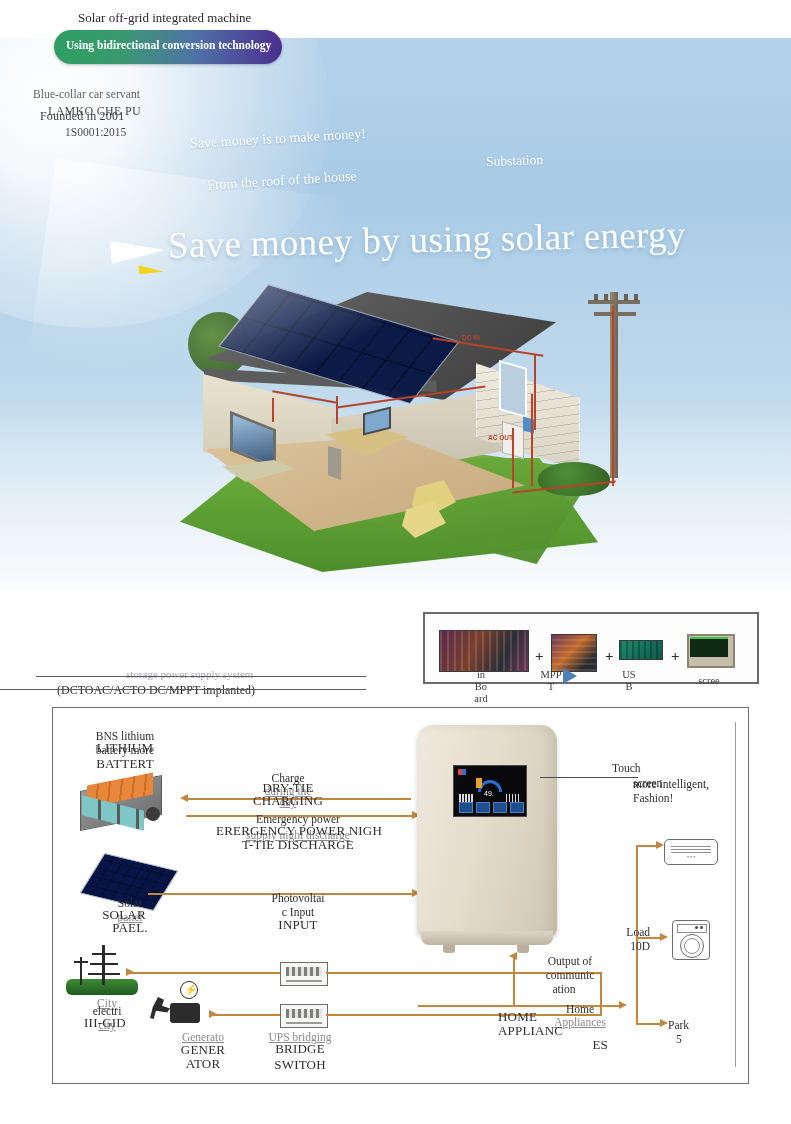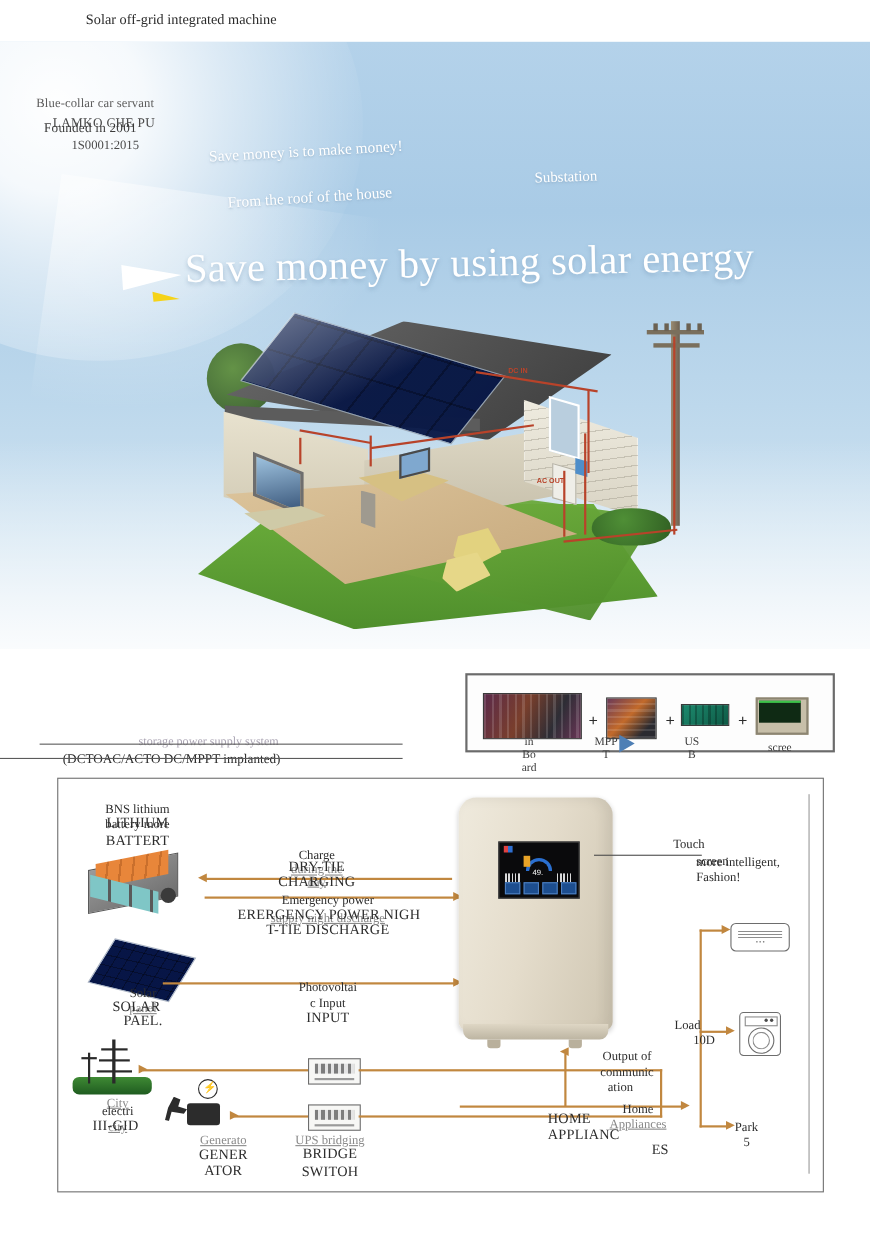--- a/index.html
+++ b/index.html
@@ -270,20 +270,23 @@
     <div class="wire" style="left:436px;top:30px;width:1.6px;height:180px;"></div>
     <div class="wire" style="left:160px;top:120px;width:1.6px;height:28px;"></div>
     <div class="wire" style="left:96px;top:120px;width:66px;height:1.6px;transform:rotate(10deg);"></div>
     <div class="wire" style="left:96px;top:122px;width:1.6px;height:24px;"></div>
     <div class="wire" style="left:160px;top:120px;width:150px;height:1.6px;transform:rotate(-8deg);"></div>
     <div class="wirelbl" style="left:286px;top:58px;">DC IN</div>
     <div class="wirelbl" style="left:312px;top:158px;">AC OUT</div>
   </div>
 
   <div class="mid-title">Solar off-grid integrated machine</div>
+  <div class="greenbar">
+    <span>Using bidirectional conversion technology</span>
+  </div>
   <div class="sub1b">storage power supply system</div>
   <div class="sub2">(DCTOAC/ACTO DC/MPPT implanted)</div>
 
   <div class="compbox">
     <div class="comp" style="left:14px;">
       <div class="chip" style="width:88px;height:40px;
         background:linear-gradient(115deg,#5b2a4a,#7a3f2c 35%,#2d2d35 70%,#6b3556);
         background-image:repeating-linear-gradient(90deg,rgba(255,255,255,.14) 0 2px,transparent 2px 7px),
         linear-gradient(115deg,#5b2a4a,#7a3f2c 40%,#2d2d35 72%,#6b3556);"></div>
     </div>
@@ -453,21 +456,21 @@
   <div class="dlabel cap" style="left:498px;top:1038px;width:110px;text-align:right;">ES</div>
 
   <div class="wire-o" style="left:636px;top:845px;width:2px;height:180px;"></div>
   <div class="wire-o" style="left:636px;top:845px;width:24px;height:2px;"></div>
   <div class="plug r" style="left:656px;top:841px;"></div>
   <div class="wire-o" style="left:636px;top:937px;width:28px;height:2px;"></div>
   <div class="plug r" style="left:660px;top:933px;"></div>
   <div class="wire-o" style="left:636px;top:1023px;width:28px;height:2px;"></div>
   <div class="plug r" style="left:660px;top:1019px;"></div>
 
-  <div class="dlabel small" style="left:600px;top:925px;width:50px;text-align:center;">Load</div>
+  <div class="dlabel small" style="left:600px;top:925px;width:50px;text-align:right;">Load</div>
   <div class="dlabel small" style="left:600px;top:939px;width:50px;text-align:right;">10D</div>
 
   <div class="ac-unit">
     <div class="ac-lines"></div>
     <div class="ac-dots">•••</div>
   </div>
 
   <div class="washer">
     <div class="w-top"></div>
     <div class="w-dot" style="left:22px;"></div>

